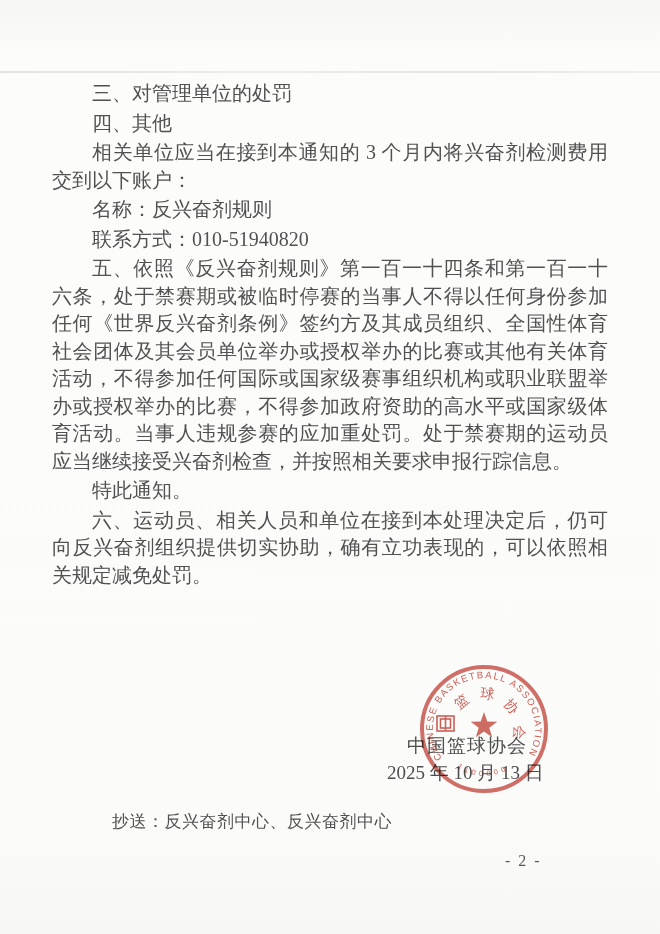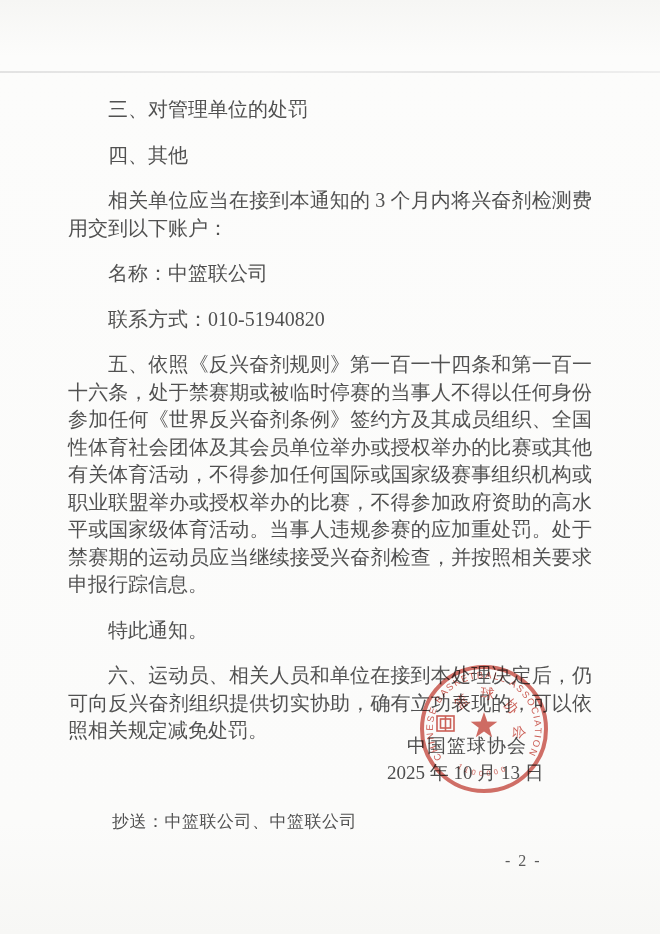--- a/index.html
+++ b/index.html
@@ -29,21 +29,21 @@
     position: absolute;
     left: 50px;
     top: 78px;
     width: 560px;
     color: #515151;
     font-size: 20px;
     line-height: 27.5px;
     text-align: justify;
   }
   .body-text p {
-    margin: 18px;
+    margin: 2px;
     padding: 0;
     text-indent: 2em;
   }
   .sig-org {
     position: absolute;
     left: 407px;
     top: 733px;
     font-size: 19px;
     color: #4e4e4e;
     letter-spacing: 1px;
@@ -91,21 +91,21 @@
 <body>
 
 <div class="page">
 
   <div class="scan-line"></div>
 
   <div class="body-text">
     <p>三、对管理单位的处罚</p>
     <p>四、其他</p>
     <p>相关单位应当在接到本通知的 3 个月内将兴奋剂检测费用交到以下账户：</p>
-    <p>名称：中篮联公司</p>
+    <p>名称：反兴奋剂规则</p>
     <p>联系方式：010-51940820</p>
     <p>五、依照《反兴奋剂规则》第一百一十四条和第一百一十六条，处于禁赛期或被临时停赛的当事人不得以任何身份参加任何《世界反兴奋剂条例》签约方及其成员组织、全国性体育社会团体及其会员单位举办或授权举办的比赛或其他有关体育活动，不得参加任何国际或国家级赛事组织机构或职业联盟举办或授权举办的比赛，不得参加政府资助的高水平或国家级体育活动。当事人违规参赛的应加重处罚。处于禁赛期的运动员应当继续接受兴奋剂检查，并按照相关要求申报行踪信息。</p>
     <p>特此通知。</p>
     <p>六、运动员、相关人员和单位在接到本处理决定后，仍可向反兴奋剂组织提供切实协助，确有立功表现的，可以依照相关规定减免处罚。</p>
   </div>
 
   <div class="sig-org">中国篮球协会</div>
   <div class="sig-date">2025 年 10 月 13 日</div>
 
   <svg class="seal" viewBox="0 0 170 170" xmlns="http://www.w3.org/2000/svg">
@@ -131,16 +131,16 @@
       <line x1="46.5" y1="72" x2="46.5" y2="87"></line>
     </g>
 
     <polygon fill="#c84a40" opacity=".92" points="85,68 88.3,77.5 98.3,77.7 90.3,83.7 93.2,93.3 85,87.6 76.8,93.3 79.7,83.7 71.7,77.7 81.7,77.5"></polygon>
 
     <text font-size="7.5" fill="#c84a40" letter-spacing="1">
       <textPath href="#arc-digits" startOffset="0" textLength="92">110000019890</textPath>
     </text>
   </svg>
 
-  <div class="cc-line">抄送：中篮联公司、中篮联公司</div>
+  <div class="cc-line">抄送：反兴奋剂中心、反兴奋剂中心</div>
   <div class="page-number">- 2 -</div>
 
 </div>
 
 </body></html>

